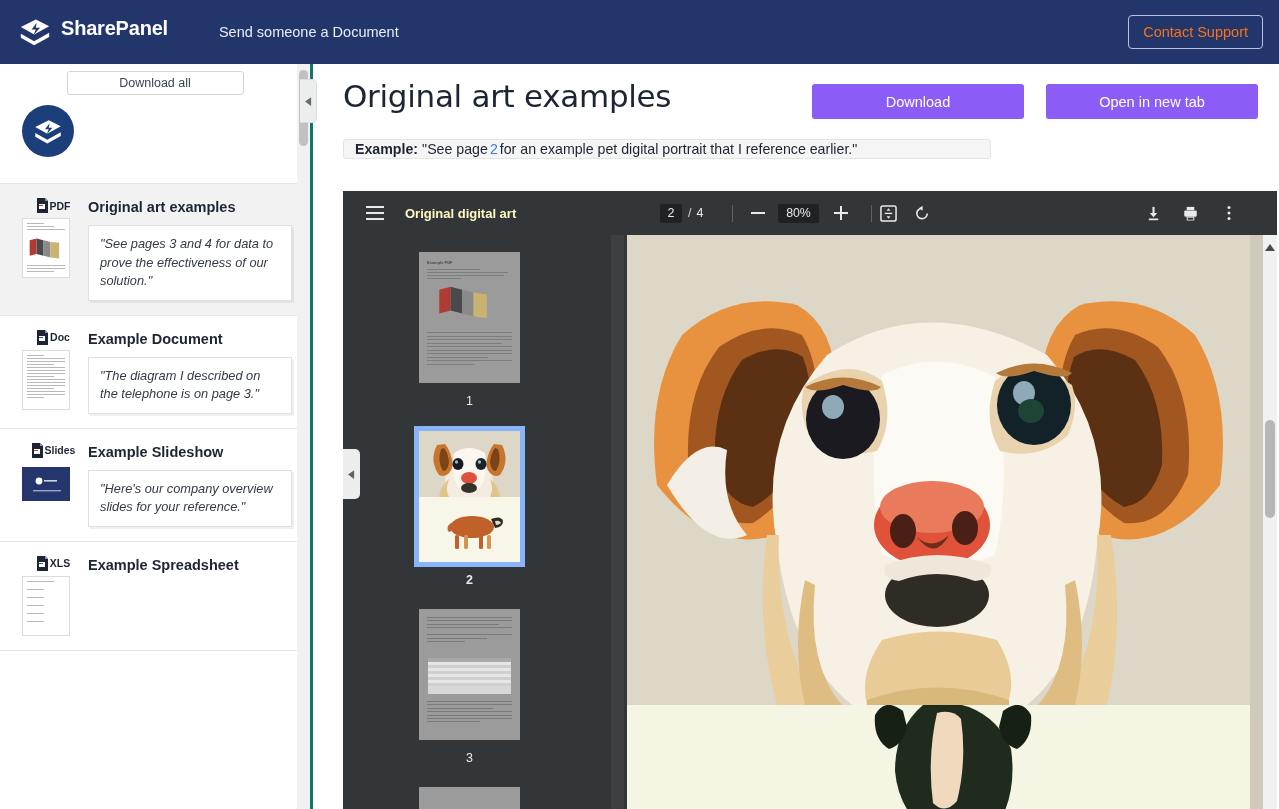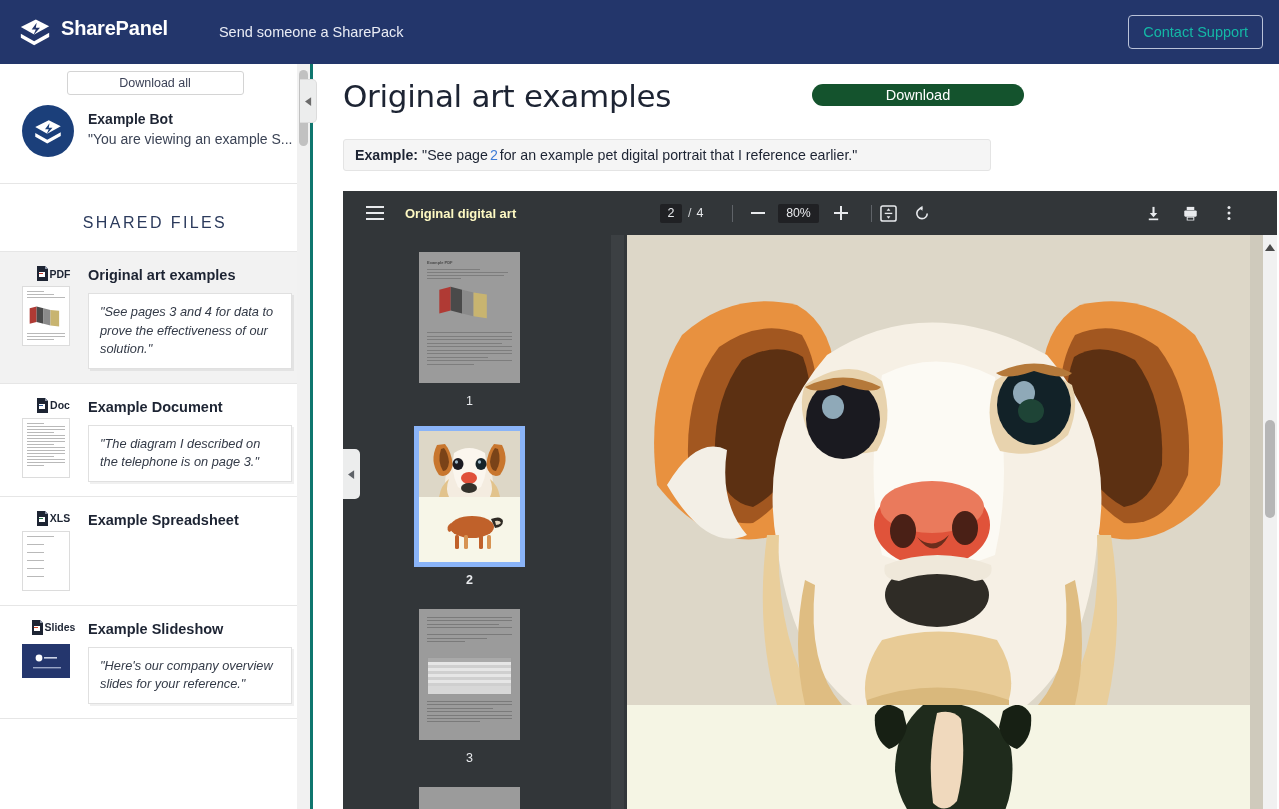--- a/index.html
+++ b/index.html
@@ -19,21 +19,21 @@
   #brand-name {
     color: #ffffff; font-size: 20px; font-weight: bold; margin-left: 9px;
     letter-spacing: -0.2px;
   }
   #tagline {
     color: #e9ecf5; font-size: 14.5px; margin-left: 51px;
   }
   #contact-support {
     position: absolute; right: 16px; top: 15px;
     border: 1px solid #b9c2d8; border-radius: 4px;
-    color: #14b8a6; background: transparent;
+    color: #f97316; background: transparent;
     font-size: 14.5px; padding: 8px 14px; cursor: pointer;
     font-family: "Liberation Sans", sans-serif;
   }
 
   
   #sidebar {
     position: absolute; left: 0; top: 64px; width: 313px; height: 745px;
     background: #ffffff; border-right: 3px solid #0f766e;
     overflow: hidden;
   }
@@ -117,29 +117,29 @@
     position: absolute; left: 314px; top: 64px; width: 965px; height: 745px;
     background: #ffffff;
   }
   #main-head { position: relative; height: 66px; }
   #page-title {
     position: absolute; left: 29px; top: 14px;
     font-size: 31px; color: #1d2433; font-weight: normal;
     font-family: "DejaVu Sans", sans-serif; letter-spacing: -0.3px;
   }
   .blue-btn {
-    position: absolute; top: 20px; height: 22px; border: none; border-radius: 14px;
-    background: #14532d; color: #fff; font-size: 14.5px; cursor: pointer;
+    position: absolute; top: 20px; height: 35px; border: none; border-radius: 3px;
+    background: #8b5cf6; color: #fff; font-size: 14.5px; cursor: pointer;
     font-family: "Liberation Sans", sans-serif;
   }
   #download-btn { left: 498px; width: 212px; }
   #open-new-tab-btn { left: 732px; width: 212px; }
 
   #example-bar {
-    position: absolute; left: 29px; top: 75px; width: 648px; height: 32px;
+    position: absolute; left: 29px; top: 75px; width: 648px; height: 20px;
     background: #f5f5f5; border: 1px solid #e4e4e4; border-radius: 3px;
     display: flex; align-items: center; padding-left: 11px;
     font-size: 14.2px; color: #1d2433; white-space: nowrap;
   }
   #example-bar b { margin-right: 4px; }
   .pagelink { color: #3d7cd6; margin: 0 2px; cursor: pointer; }
 
   
   #pdf-viewer {
     position: absolute; left: 29px; top: 127px; width: 934px; height: 618px;
@@ -238,47 +238,42 @@
   <div id="brand">
     <span class="brand-logo">
       <svg viewBox="0 0 40 36" width="34" height="30">
         <path d="M3 12 L21 3 L37 11 L19 21 Z" fill="#ffffff"></path>
         <path d="M3 20 L19 29 L37 19 L37 24 L19 34 L3 25 Z" fill="#ffffff"></path>
         <path d="M22 7 L16 15 L21 15 L18 22 L26 13 L21 13 Z" fill="#23366b"></path>
       </svg>
     </span>
     <span id="brand-name">SharePanel</span>
   </div>
-  <span id="tagline">Send someone a SharePack</span>
+  <span id="tagline">Send someone a Document</span>
   <button id="contact-support">Contact Support</button>
 </div>
 
 <div id="sidebar">
 
   <div id="download-all-wrap">
     <button id="download-all">Download all</button>
   </div>
 
   <div id="sharepack-section">
     <div id="bot-row">
       <span class="bot-avatar">
         <svg viewBox="0 0 40 36" width="30" height="27">
           <path d="M3 12 L21 3 L37 11 L19 21 Z" fill="#ffffff"></path>
           <path d="M3 20 L19 29 L37 19 L37 24 L19 34 L3 25 Z" fill="#ffffff"></path>
           <path d="M22 7 L16 15 L21 15 L18 22 L26 13 L21 13 Z" fill="#1b3f7a"></path>
         </svg>
       </span>
-      <div id="bot-text">
-        <div id="bot-name">Example Bot</div>
-        <div id="bot-msg">"You are viewing an example S...</div>
-      </div>
-    </div>
-  </div>
-
-  <div class="section-head" id="shared-files-head">SHARED FILES</div>
+    </div>
+  </div>
+
 
   <div class="file-row active">
     <div class="file-icon-col">
       <div class="ftype">
         <span class="doc-glyph">
           <svg viewBox="0 0 13 15" width="13" height="15">
             <path d="M1 0 h8 l3 3 v12 h-11 z" fill="#1d2433"></path>
             <path d="M9 0 l3 3 h-3 z" fill="#8b93a5"></path>
             <rect x="3" y="6" width="6" height="5" fill="#ffffff"></rect>
             <rect x="3" y="7" width="4" height="1" fill="#c0392b"></rect>
@@ -340,20 +335,47 @@
             <div class="tl mid"></div>
           <div class="tl"></div>
             <div class="tl"></div>
             <div class="tl short"></div>
         </div>
       </div>
     </div>
     <div class="file-body">
       <div class="file-title">Example Document</div>
       <div class="file-quote">"The diagram I described on the telephone is on page 3."</div>
+    </div>
+  </div>
+
+  <div class="file-row">
+    <div class="file-icon-col">
+      <div class="ftype">
+        <span class="doc-glyph">
+          <svg viewBox="0 0 13 15" width="13" height="15">
+            <path d="M1 0 h8 l3 3 v12 h-11 z" fill="#1d2433"></path>
+            <path d="M9 0 l3 3 h-3 z" fill="#8b93a5"></path>
+            <rect x="3" y="6" width="6" height="5" fill="#ffffff"></rect>
+            <rect x="3" y="7" width="4" height="1" fill="#d24726"></rect>
+          </svg>
+        </span>
+        <span class="ftype-label">Slides</span>
+      </div>
+      <div class="thumb-box slides">
+        <svg viewBox="0 0 48 34" width="48" height="34">
+          <circle cx="16" cy="13" r="3.4" fill="#ffffff"></circle>
+          <rect x="21" y="12" width="13" height="1.6" fill="#cdd4e6"></rect>
+          <rect x="10" y="22" width="28" height="1.4" fill="#9aa6c6"></rect>
+        </svg>
+      </div>
+    </div>
+    <div class="file-body">
+      <div class="file-title">Example Slideshow</div>
+      <div class="file-quote">"Here's our company overview slides for your reference."</div>
     </div>
   </div>
 
   <div class="file-row">
     <div class="file-icon-col">
       <div class="ftype">
         <span class="doc-glyph">
           <svg viewBox="0 0 13 15" width="13" height="15">
             <path d="M1 0 h8 l3 3 v12 h-11 z" fill="#1d2433"></path>
             <path d="M9 0 l3 3 h-3 z" fill="#8b93a5"></path>
@@ -377,65 +399,39 @@
             <div style="height:5px"></div>
           <div class="tl short"></div>
         </div>
       </div>
     </div>
     <div class="file-body">
       <div class="file-title">Example Spreadsheet</div>
     </div>
   </div>
 
-  <div class="file-row">
-    <div class="file-icon-col">
-      <div class="ftype">
-        <span class="doc-glyph">
-          <svg viewBox="0 0 13 15" width="13" height="15">
-            <path d="M1 0 h8 l3 3 v12 h-11 z" fill="#1d2433"></path>
-            <path d="M9 0 l3 3 h-3 z" fill="#8b93a5"></path>
-            <rect x="3" y="6" width="6" height="5" fill="#ffffff"></rect>
-            <rect x="3" y="7" width="4" height="1" fill="#d24726"></rect>
-          </svg>
-        </span>
-        <span class="ftype-label">Slides</span>
-      </div>
-      <div class="thumb-box slides">
-        <svg viewBox="0 0 48 34" width="48" height="34">
-          <circle cx="16" cy="13" r="3.4" fill="#ffffff"></circle>
-          <rect x="21" y="12" width="13" height="1.6" fill="#cdd4e6"></rect>
-          <rect x="10" y="22" width="28" height="1.4" fill="#9aa6c6"></rect>
-        </svg>
-      </div>
-    </div>
-    <div class="file-body">
-      <div class="file-title">Example Slideshow</div>
-      <div class="file-quote">"Here's our company overview slides for your reference."</div>
-    </div>
-  </div>
-
   <div id="sb-scroll-track">
     <div id="sb-scroll-thumb"></div>
   </div>
 </div>
 
 <div id="sidebar-collapse">
   <span>
     <svg viewBox="0 0 8 10" width="7" height="9">
         <polygon points="7,0 7,10 0,5" fill="#6b6b6b"></polygon>
       </svg>
   </span>
 </div>
 
 <div id="main">
 
   <div id="main-head">
     <h1 id="page-title">Original art examples</h1>
     <button class="blue-btn" id="download-btn">Download</button>
+    <button class="blue-btn" id="open-new-tab-btn">Open in new tab</button>
   </div>
 
   <div id="example-bar">
     <b>Example:</b>
     <span>"See page</span>
     <span class="pagelink">2</span>
     <span>for an example pet digital portrait that I reference earlier."</span>
   </div>
 
   <div id="pdf-viewer">

